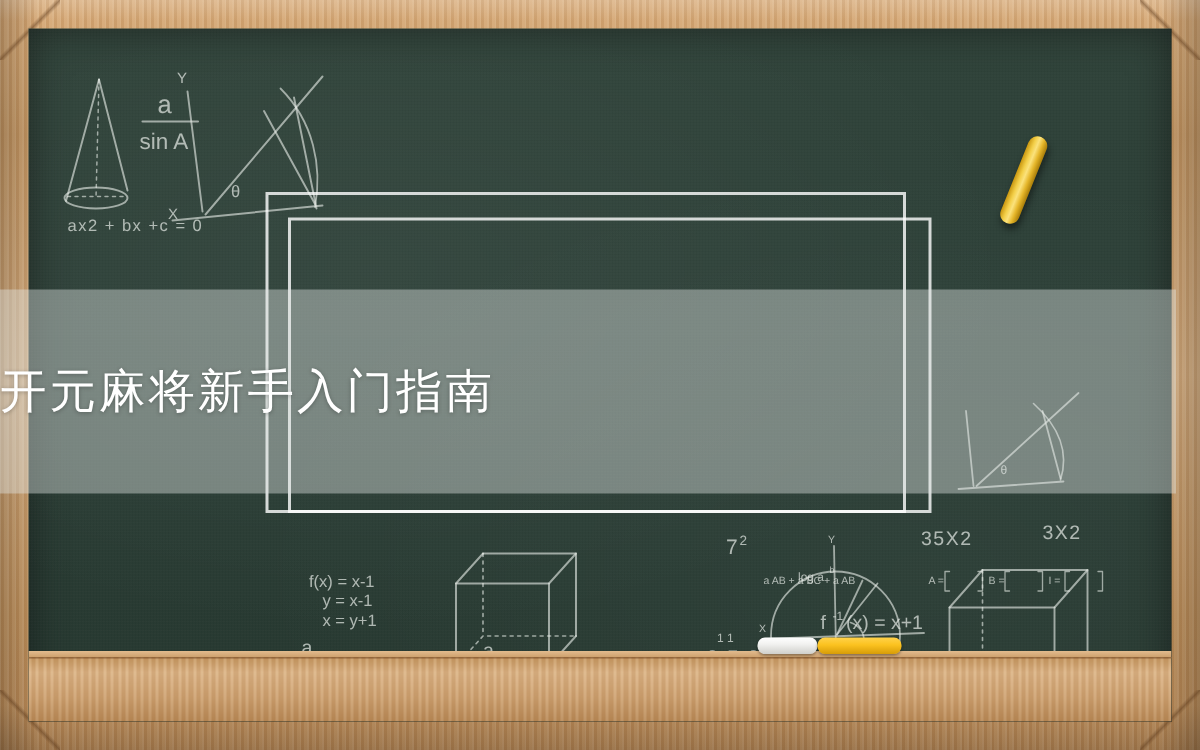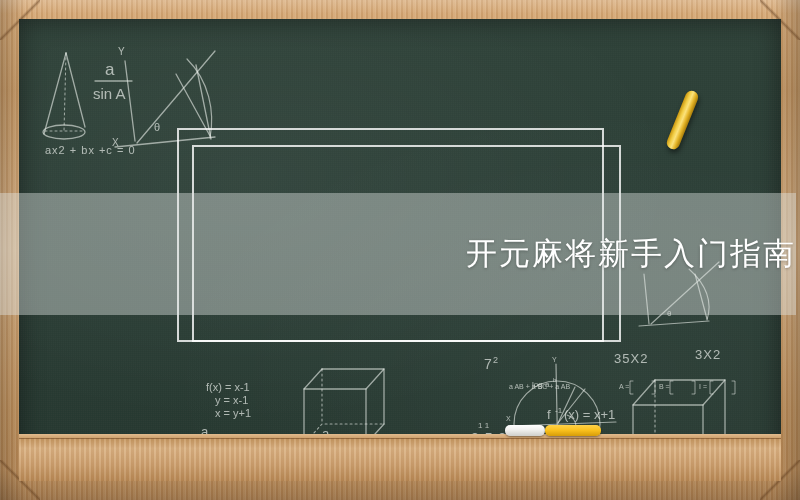--- a/index.html
+++ b/index.html
@@ -92,24 +92,24 @@
   }
 
   
   .deco{
     position:absolute;border:2px solid rgba(255,255,255,.80);
     pointer-events:none;
   }
 
   
   .band{
-    position:absolute;left:0;right:4px;
-    top:193px;height:122px;
+    position:absolute;left:0;right:16px;
+    top:193px;height:136px;
     background:rgba(226,232,228,.42);
-    display:flex;align-items:center;justify-content:flex-end;
+    display:flex;align-items:center;justify-content:flex-start;
   }
   .title{
     color:#ffffff;
     font-size:31px;
     letter-spacing:2px;
     font-family:"DejaVu Sans","Liberation Sans",sans-serif;
     text-shadow:0 1px 3px rgba(0,0,0,.28);
     white-space:nowrap;
   }
 </style>

